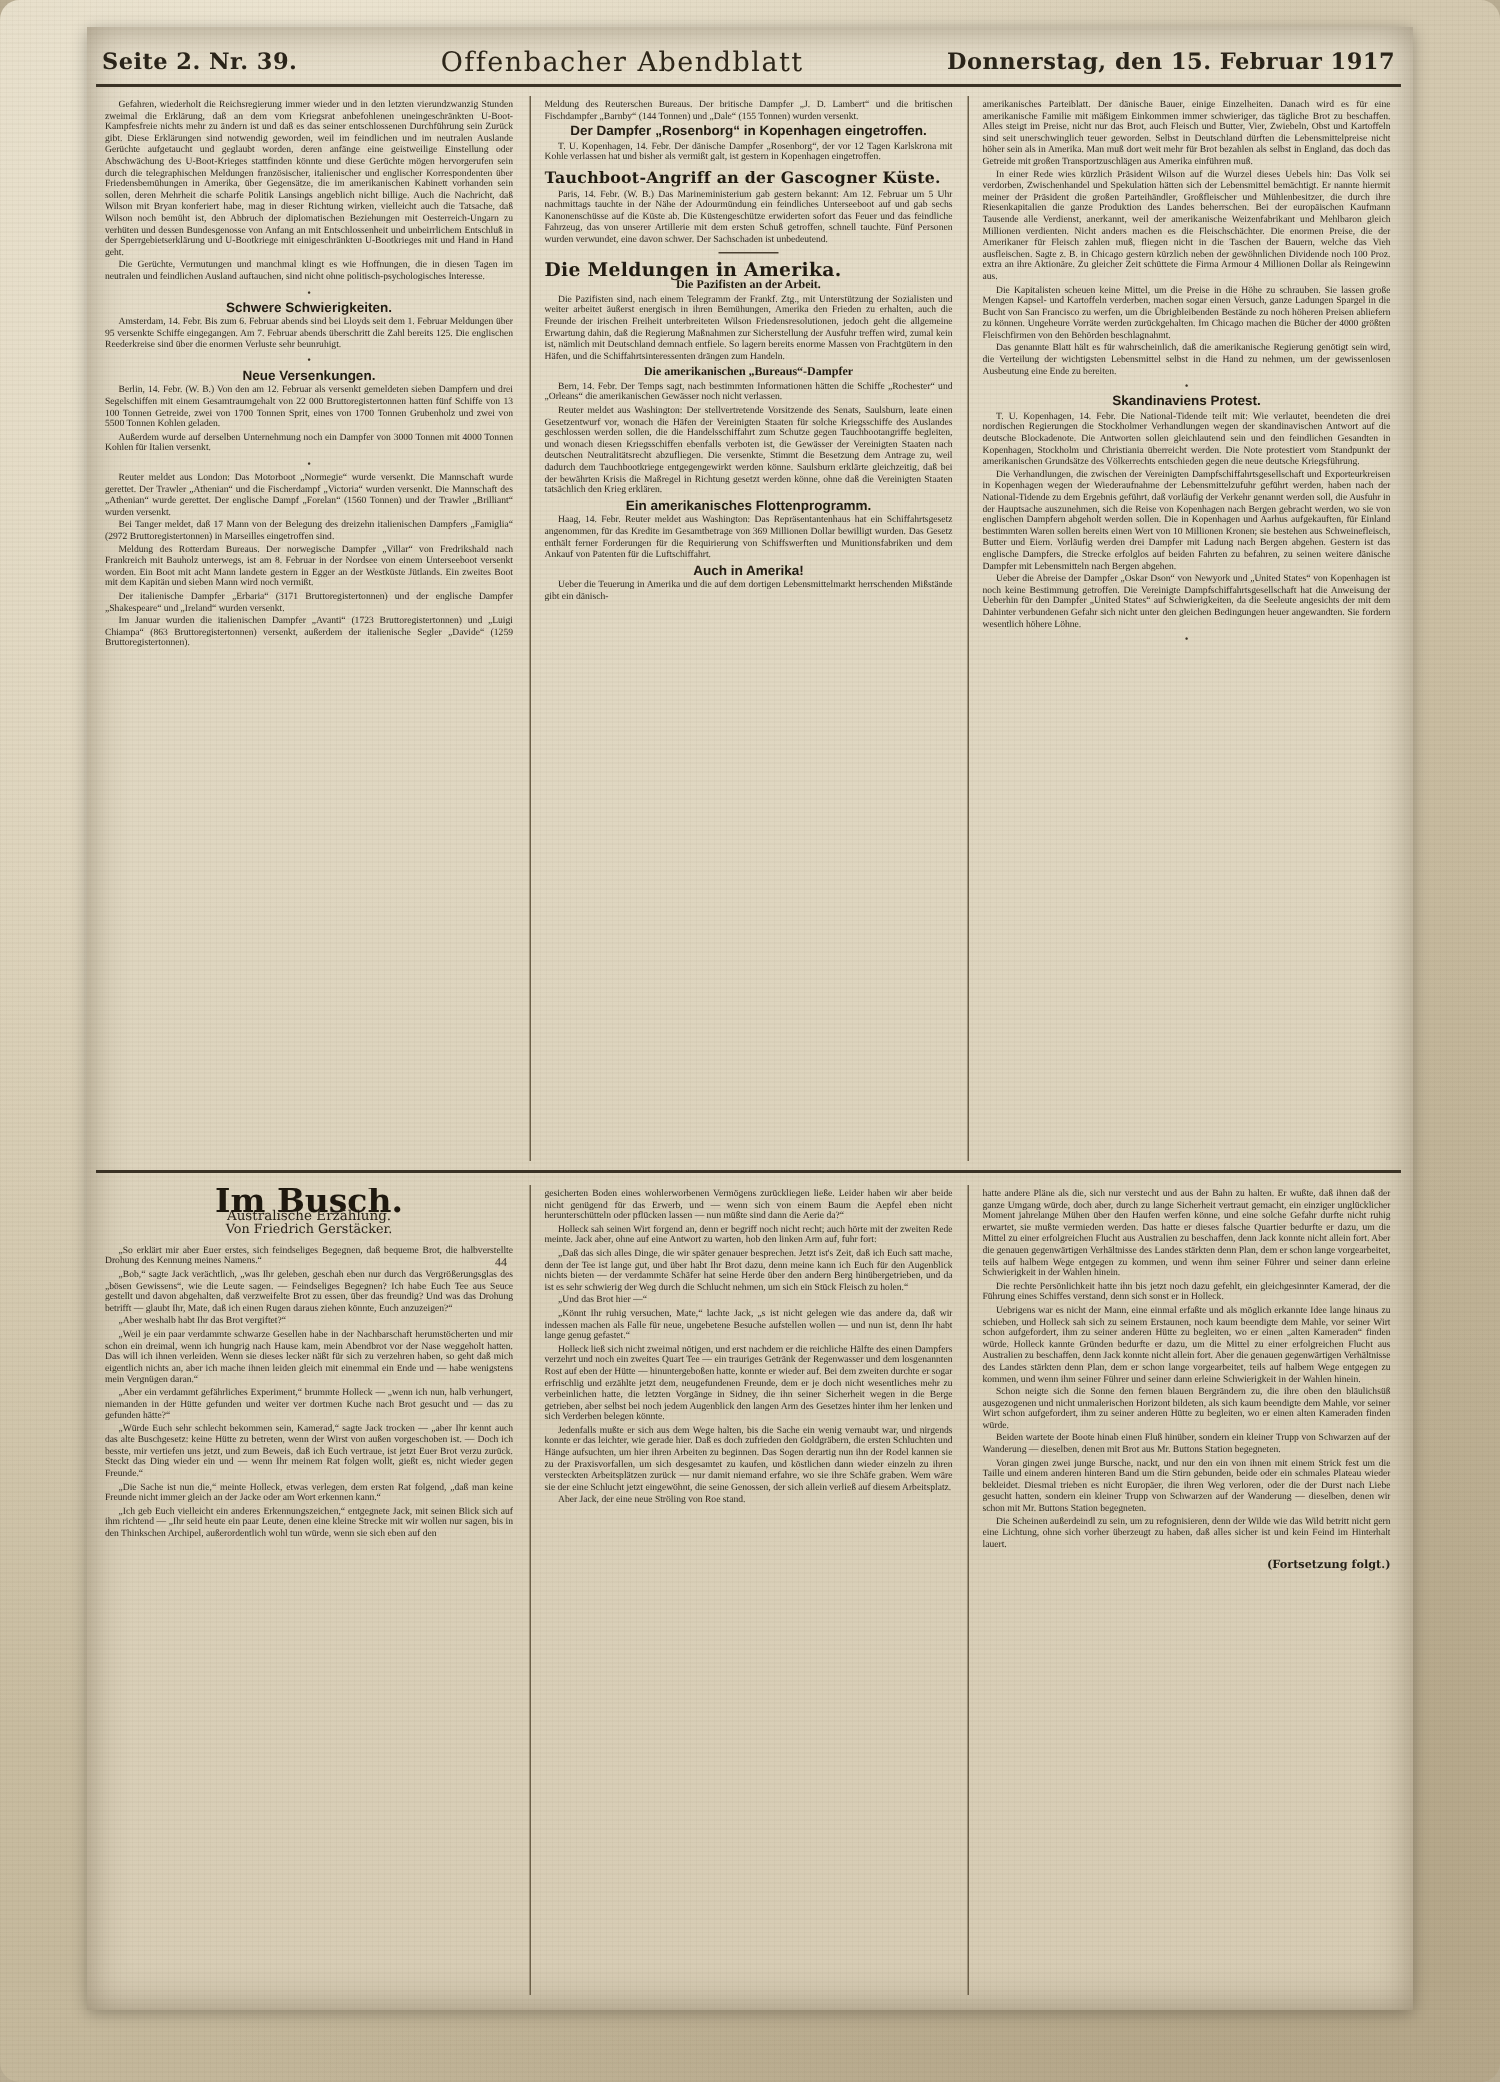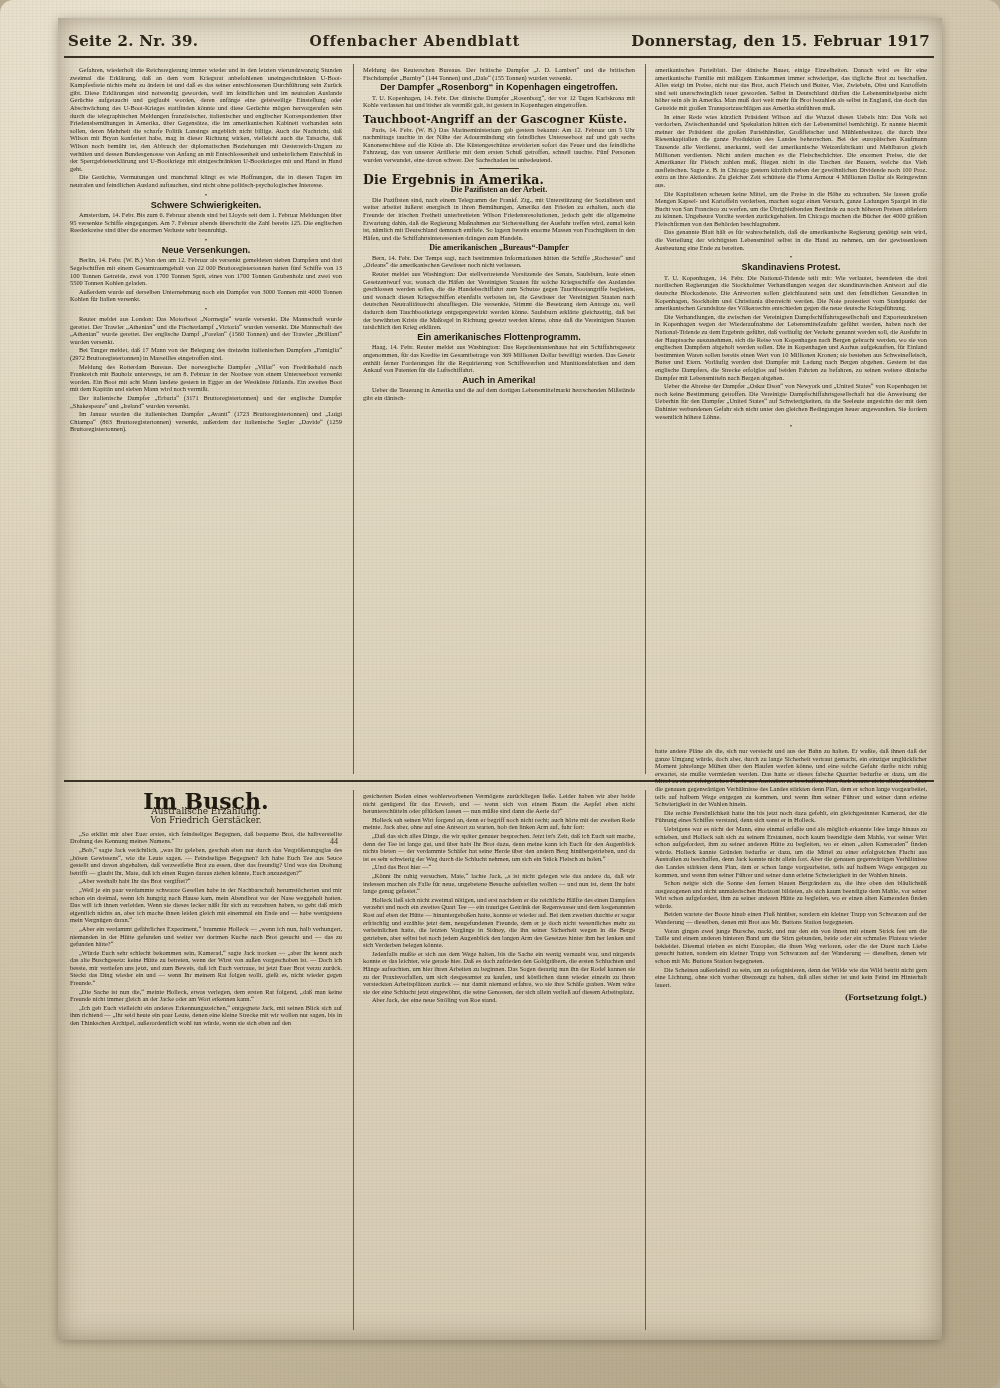--- a/index.html
+++ b/index.html
@@ -33,21 +33,21 @@
   
   .masthead{
     position:absolute;left:68px;top:28px;width:862px;height:26px;
     display:flex;align-items:center;justify-content:space-between;
     font-family:"DejaVu Serif", serif;
   }
   .masthead .mh-left,.masthead .mh-right{
     font-size:15px;font-weight:bold;color:#2a2419;letter-spacing:.3px;
   }
   .masthead .mh-center{
-    font-size:14px;font-weight:bold;color:#2d2619;letter-spacing:1px;
+    font-size:18px;font-weight:normal;color:#2d2619;letter-spacing:1px;
   }
   .rule{
     position:absolute;background:#3a3225;
   }
   .rule-top{left:64px;top:56px;width:870px;height:2px;}
   .rule-mid{left:64px;top:780px;width:870px;height:2px;}
   .vrule{position:absolute;width:1px;background:#6b5f48;top:64px;height:710px;}
   .vrule2{position:absolute;width:1px;background:#6b5f48;top:790px;height:540px;}
 
   .col{
@@ -150,21 +150,21 @@
     <p>Im Januar wurden die italienischen Dampfer „Avanti“ (1723 Bruttoregistertonnen) und „Luigi Chiampa“ (863 Bruttoregistertonnen) versenkt, außerdem der italienische Segler „Davide“ (1259 Bruttoregistertonnen).</p>
   </div>
 
   <div class="col" style="left:363px;top:66px;width:272px;height:706px;overflow:hidden;">
     <p class="noind">Meldung des Reuterschen Bureaus. Der britische Dampfer „J. D. Lambert“ und die britischen Fischdampfer „Barnby“ (144 Tonnen) und „Dale“ (155 Tonnen) wurden versenkt.</p>
     <h3 class="subhead">Der Dampfer „Rosenborg“ in Kopenhagen eingetroffen.</h3>
     <p>T. U. Kopenhagen, 14. Febr. Der dänische Dampfer „Rosenborg“, der vor 12 Tagen Karlskrona mit Kohle verlassen hat und bisher als vermißt galt, ist gestern in Kopenhagen eingetroffen.</p>
     <h2 class="head" style="font-size:10.5px;">Tauchboot-Angriff an der Gascogner Küste.</h2>
     <p>Paris, 14. Febr. (W. B.) Das Marineministerium gab gestern bekannt: Am 12. Februar um 5 Uhr nachmittags tauchte in der Nähe der Adourmündung ein feindliches Unterseeboot auf und gab sechs Kanonenschüsse auf die Küste ab. Die Küstengeschütze erwiderten sofort das Feuer und das feindliche Fahrzeug, das von unserer Artillerie mit dem ersten Schuß getroffen, schnell tauchte. Fünf Personen wurden verwundet, eine davon schwer. Der Sachschaden ist unbedeutend.</p>
     <div class="dline"></div>
-    <h2 class="head">Die Ergebnis in Amerika.</h2>
+    <h2 class="head">Die Meldungen in Amerika.</h2>
     <h3 class="subhead2">Die Pazifisten an der Arbeit.</h3>
     <p>Die Pazifisten sind, nach einem Telegramm der Frankf. Ztg., mit Unterstützung der Sozialisten und weiter arbeitet äußerst energisch in ihren Bemühungen, Amerika den Frieden zu erhalten, auch die Freunde der irischen Freiheit unterbreiteten Wilson Friedensresolutionen, jedoch geht die allgemeine Erwartung dahin, daß die Regierung Maßnahmen zur Sicherstellung der Ausfuhr treffen wird, zumal kein ist, nämlich mit Deutschland demnach entfiele. So lagern bereits enorme Massen von Frachtgütern in den Häfen, und die Schiffahrtsinteressenten drängen zum Handeln.</p>
     <h3 class="subhead2">Die amerikanischen „Bureaus“-Dampfer</h3>
     <p>Bern, 14. Febr. Der Temps sagt, nach bestimmten Informationen hätten die Schiffe „Rochester“ und „Orleans“ die amerikanischen Gewässer noch nicht verlassen.</p>
     <p>Reuter meldet aus Washington: Der stellvertretende Vorsitzende des Senats, Saulsburn, leate einen Gesetzentwurf vor, wonach die Häfen der Vereinigten Staaten für solche Kriegsschiffe des Auslandes geschlossen werden sollen, die die Handelsschiffahrt zum Schutze gegen Tauchbootangriffe begleiten, und wonach diesen Kriegsschiffen ebenfalls verboten ist, die Gewässer der Vereinigten Staaten nach deutschen Neutralitätsrecht abzufliegen. Die versenkte, Stimmt die Besetzung dem Antrage zu, weil dadurch dem Tauchbootkriege entgegengewirkt werden könne. Saulsburn erklärte gleichzeitig, daß bei der bewährten Krisis die Maßregel in Richtung gesetzt werden könne, ohne daß die Vereinigten Staaten tatsächlich den Krieg erklären.</p>
     <h3 class="subhead">Ein amerikanisches Flottenprogramm.</h3>
     <p>Haag, 14. Febr. Reuter meldet aus Washington: Das Repräsentantenhaus hat ein Schiffahrtsgesetz angenommen, für das Kredite im Gesamtbetrage von 369 Millionen Dollar bewilligt wurden. Das Gesetz enthält ferner Forderungen für die Requirierung von Schiffswerften und Munitionsfabriken und dem Ankauf von Patenten für die Luftschiffahrt.</p>
     <h3 class="subhead">Auch in Amerika!</h3>
     <p>Ueber die Teuerung in Amerika und die auf dem dortigen Lebensmittelmarkt herrschenden Mißstände gibt ein dänisch-</p>
   </div>
@@ -202,21 +202,21 @@
     <p class="noind">gesicherten Boden eines wohlerworbenen Vermögens zurückliegen ließe. Leider haben wir aber beide nicht genügend für das Erwerb, und — wenn sich von einem Baum die Aepfel eben nicht herunterschütteln oder pflücken lassen — nun müßte sind dann die Aerie da?“</p>
     <p>Holleck sah seinen Wirt forgend an, denn er begriff noch nicht recht; auch hörte mit der zweiten Rede meinte. Jack aber, ohne auf eine Antwort zu warten, hob den linken Arm auf, fuhr fort:</p>
     <p>„Daß das sich alles Dinge, die wir später genauer besprechen. Jetzt ist's Zeit, daß ich Euch satt mache, denn der Tee ist lange gut, und über habt Ihr Brot dazu, denn meine kann ich Euch für den Augenblick nichts bieten — der verdammte Schäfer hat seine Herde über den andern Berg hinübergetrieben, und da ist es sehr schwierig der Weg durch die Schlucht nehmen, um sich ein Stück Fleisch zu holen.“</p>
     <p>„Und das Brot hier —“</p>
     <p>„Könnt Ihr ruhig versuchen, Mate,“ lachte Jack, „s ist nicht gelegen wie das andere da, daß wir indessen machen als Falle für neue, ungebetene Besuche aufstellen wollen — und nun ist, denn Ihr habt lange genug gefastet.“</p>
     <p>Holleck ließ sich nicht zweimal nötigen, und erst nachdem er die reichliche Hälfte des einen Dampfers verzehrt und noch ein zweites Quart Tee — ein trauriges Getränk der Regenwasser und dem losgenannten Rost auf eben der Hütte — hinuntergeboßen hatte, konnte er wieder auf. Bei dem zweiten durchte er sogar erfrischlig und erzählte jetzt dem, neugefundenen Freunde, dem er je doch nicht wesentliches mehr zu verbeinlichen hatte, die letzten Vorgänge in Sidney, die ihn seiner Sicherheit wegen in die Berge getrieben, aber selbst bei noch jedem Augenblick den langen Arm des Gesetzes hinter ihm her lenken und sich Verderben belegen könnte.</p>
     <p>Jedenfalls mußte er sich aus dem Wege halten, bis die Sache ein wenig vernaubt war, und nirgends konnte er das leichter, wie gerade hier. Daß es doch zufrieden den Goldgräbern, die ersten Schluchten und Hänge aufsuchten, um hier ihren Arbeiten zu beginnen. Das Sogen derartig nun ihn der Rodel kannen sie zu der Praxisvorfallen, um sich desgesamtet zu kaufen, und köstlichen dann wieder einzeln zu ihren versteckten Arbeitsplätzen zurück — nur damit niemand erfahre, wo sie ihre Schäfe graben. Wem wäre sie der eine Schlucht jetzt eingewöhnt, die seine Genossen, der sich allein verließ auf diesem Arbeitsplatz.</p>
     <p>Aber Jack, der eine neue Ströling von Roe    stand.</p>
   </div>
 
-  <div class="col" style="left:655px;top:747px;width:272px;height:536px;overflow:hidden;">
+  <div class="col" style="left:655px;top:792px;width:272px;height:536px;overflow:hidden;">
     <p class="noind">hatte andere Pläne als die, sich nur verstecht und aus der Bahn zu halten. Er wußte, daß ihnen daß der ganze Umgang würde, doch aber, durch zu lange Sicherheit vertraut gemacht, ein einziger unglücklicher Moment jahrelange Mühen über den Haufen werfen könne, und eine solche Gefahr durfte nicht ruhig erwartet, sie mußte vermieden werden. Das hatte er dieses falsche Quartier bedurfte er dazu, um die Mittel zu einer erfolgreichen Flucht aus Australien zu beschaffen, denn Jack konnte nicht allein fort. Aber die genauen gegenwärtigen Verhältnisse des Landes stärkten denn Plan, dem er schon lange vorgearbeitet, teils auf halbem Wege entgegen zu kommen, und wenn ihm seiner Führer und seiner dann erleine Schwierigkeit in der Wahlen hinein.</p>
     <p>Die rechte Persönlichkeit hatte ihn bis jetzt noch dazu gefehlt, ein gleichgesinnter Kamerad, der die Führung eines Schiffes verstand, denn sich sonst er in Holleck.</p>
     <p>Uebrigens war es nicht der Mann, eine einmal erfaßte und als möglich erkannte Idee lange hinaus zu schieben, und Holleck sah sich zu seinem Erstaunen, noch kaum beendigte dem Mahle, vor seiner Wirt schon aufgefordert, ihm zu seiner anderen Hütte zu begleiten, wo er einen „alten Kameraden“ finden würde. Holleck kannte Gründen bedurfte er dazu, um die Mittel zu einer erfolgreichen Flucht aus Australien zu beschaffen, denn Jack konnte nicht allein fort. Aber die genauen gegenwärtigen Verhältnisse des Landes stärkten denn Plan, dem er schon lange vorgearbeitet, teils auf halbem Wege entgegen zu kommen, und wenn ihm seiner Führer und seiner dann erleine Schwierigkeit in der Wahlen hinein.</p>
     <p>Schon neigte sich die Sonne den fernen blauen Bergrändern zu, die ihre oben den bläulichsüß ausgezogenen und nicht unmalerischen Horizont bildeten, als sich kaum beendigte dem Mahle, vor seiner Wirt schon aufgefordert, ihm zu seiner anderen Hütte zu begleiten, wo er einen alten Kameraden finden würde.</p>
     <p>Beiden wartete der Boote hinab einen Fluß hinüber, sondern ein kleiner Trupp von Schwarzen auf der Wanderung — dieselben, denen mit Brot aus Mr. Buttons Station begegneten.</p>
     <p>Voran gingen zwei junge Bursche, nackt, und nur den ein von ihnen mit einem Strick fest um die Taille und einem anderen hinteren Band um die Stirn gebunden, beide oder ein schmales Plateau wieder bekleidet. Diesmal trieben es nicht Europäer, die ihren Weg verloren, oder die der Durst nach Liebe gesucht hatten, sondern ein kleiner Trupp von Schwarzen auf der Wanderung — dieselben, denen wir schon mit Mr. Buttons Station begegneten.</p>
     <p>Die Scheinen außerdeindl zu sein, um zu refognisieren, denn der Wilde wie das Wild betritt nicht gern eine Lichtung, ohne sich vorher überzeugt zu haben, daß alles sicher ist und kein Feind im Hinterhalt lauert.</p>
     <div class="endnote">(Fortsetzung folgt.)</div>
   </div>
 </div>

